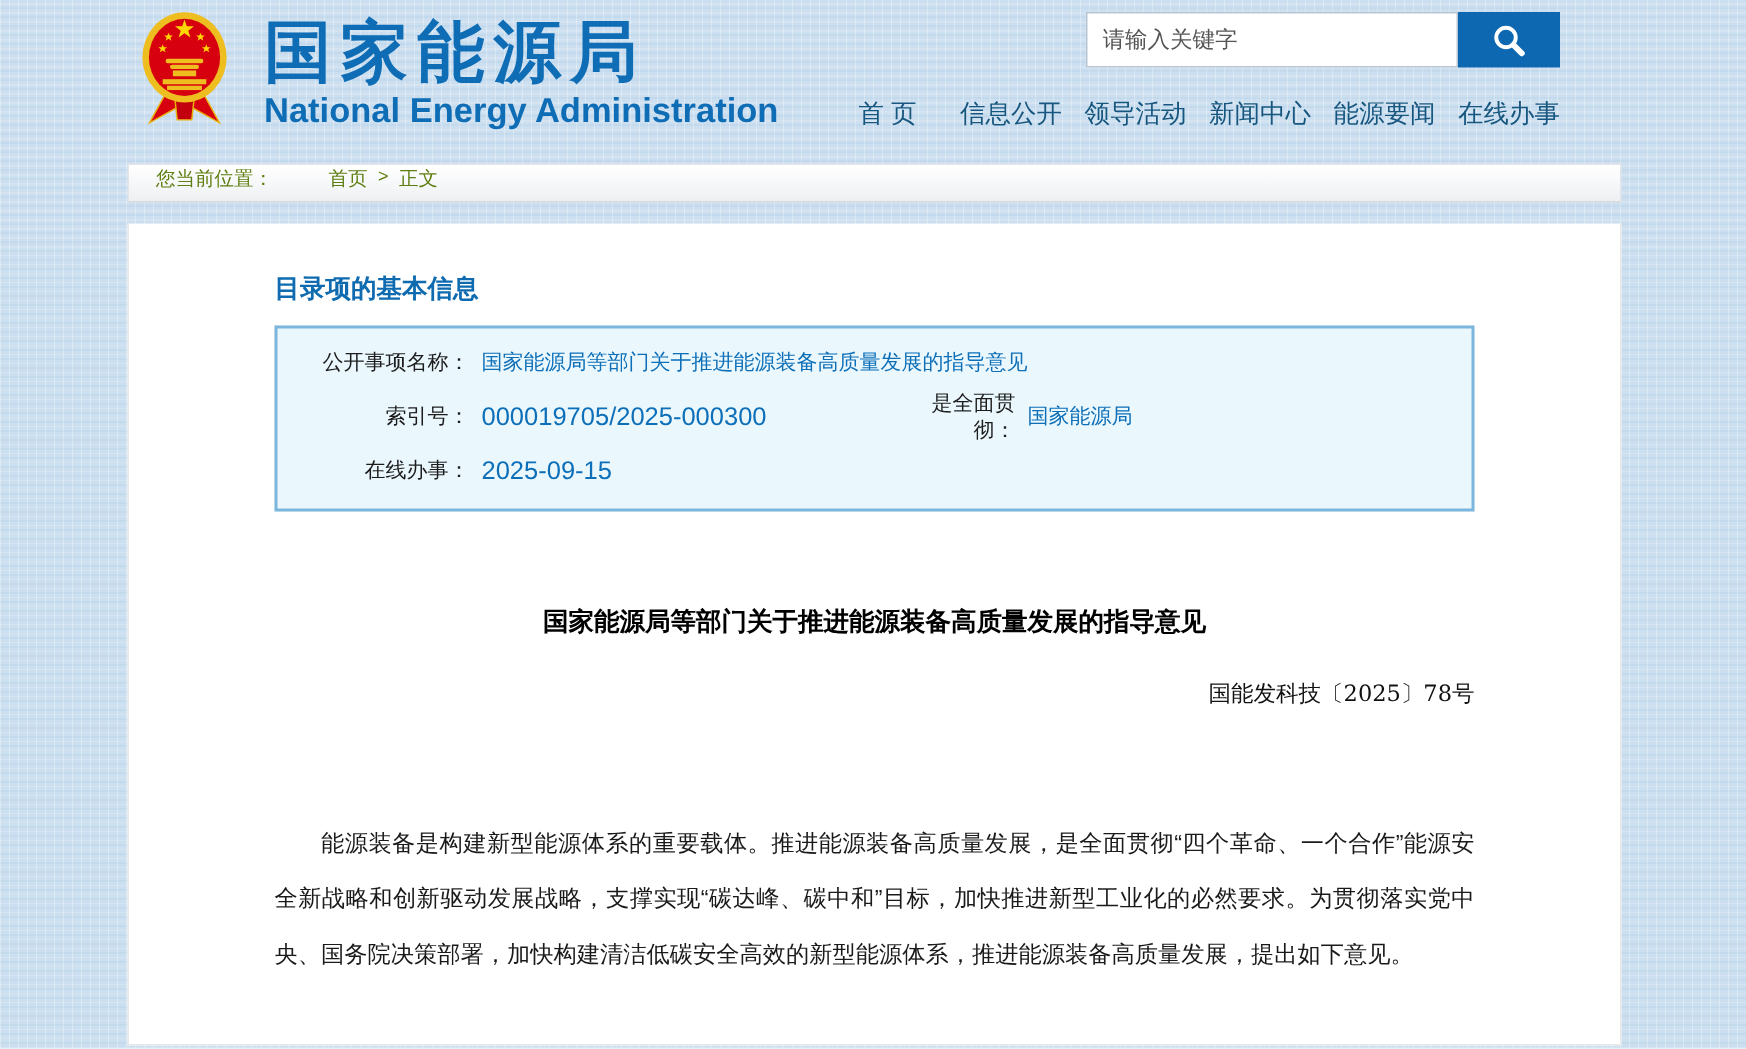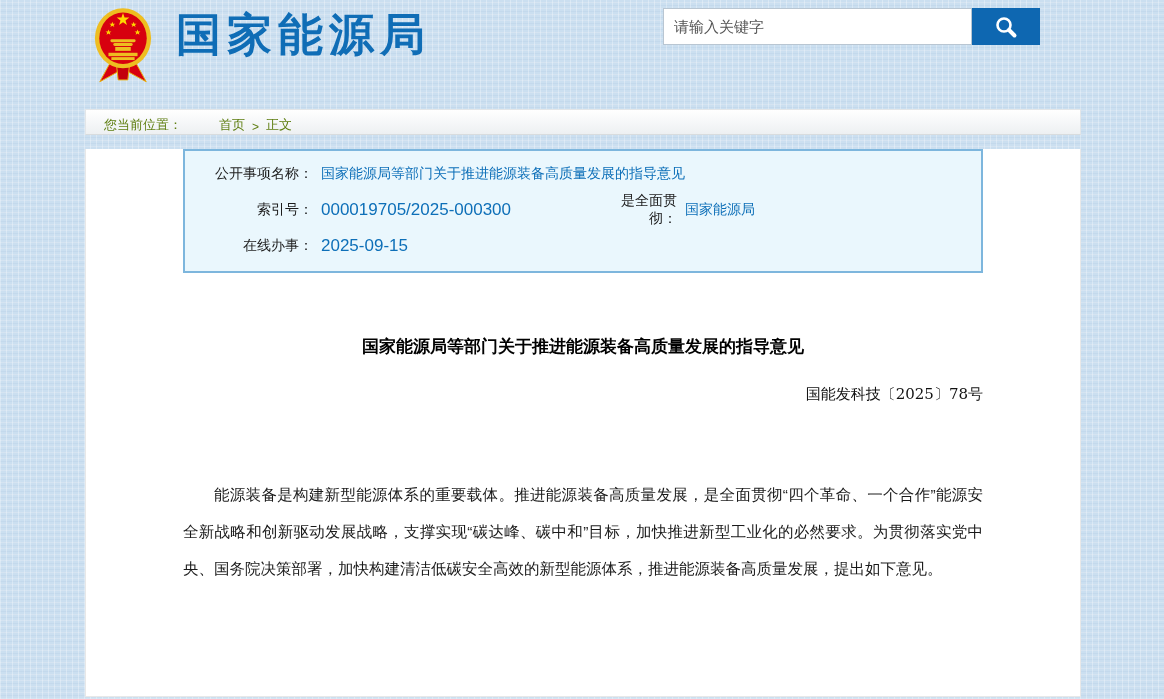--- a/index.html
+++ b/index.html
@@ -19,42 +19,42 @@
   .site-titles { position:absolute; left:176px; top:10px; }
   .site-title-cn {
     font-size:45px; font-weight:bold; color:#0f6db6; letter-spacing:6px;
     line-height:50px; font-family:"Liberation Sans","DejaVu Sans",sans-serif;
   }
   .site-title-en {
     font-size:23px; font-weight:bold; color:#0f6db6; line-height:26px; letter-spacing:0px;
   }
   .search-area { position:absolute; top:8px; right:124px; display:flex; }
   .search-input {
-    width:309px; height:37px; border:1px solid #b9c6d2; background:#fff;
+    width:248px; height:37px; border:1px solid #b9c6d2; background:#fff;
     font-size:15px; color:#333; padding:0 10px; outline:none;
     font-family:"Liberation Sans","DejaVu Sans",sans-serif;
   }
   .search-input::placeholder { color:#555; }
   .search-button {
     width:68px; height:37px; background:#0e67b1; border:none; cursor:pointer;
     display:flex; align-items:center; justify-content:center;
   }
   .main-nav {
     position:absolute; top:64px; right:124px; display:flex; align-items:center;
     font-size:17px; color:#17577f; white-space:nowrap;
   }
   .main-nav a { color:#17577f; text-decoration:none; margin-left:15px; }
   .main-nav a.nav-home { margin-left:0; margin-right:14px; }
 
   
   .breadcrumb-bar {
     width:996px; height:26px; margin:9px 0 0 85px;
     background:linear-gradient(#ffffff,#edf0f2);
     border:1px solid #e3e6e8; border-bottom-color:#d8dcde;
-    display:flex; align-items:flex-end; padding-left:18px;
+    display:flex; align-items:flex-start; padding-left:18px;
     font-size:13px; color:#5e7e10;
   }
   .breadcrumb-bar a { color:#5e7e10; text-decoration:none;margin-left:37px; }
   .crumb-sep { margin:0 7px; font-size:12px; }
 
   
   .content {
     width:996px; min-height:548px; margin:14px 0 0 85px; background:#ffffff;
     padding:0 97px 30px; border:1px solid #e8e8e8; border-top:none;
   }
@@ -101,42 +101,52 @@
     <polygon fill="#ffd700" points="47,24 47.8,26 50,26 48.3,27.4 49,29.5 47,28.2 45,29.5 45.7,27.4 44,26 46.2,26"></polygon>
     <rect x="19" y="34" width="26" height="3" rx="1.5" fill="#eebd20"></rect>
     <rect x="22" y="38" width="20" height="3" rx="1.5" fill="#eebd20"></rect>
     <rect x="24" y="42" width="16" height="4" fill="#eebd20"></rect>
     <rect x="17" y="48" width="30" height="3.5" fill="#eebd20"></rect>
     <rect x="20" y="52.5" width="24" height="3" fill="#eebd20"></rect>
   </svg>
 
   <div class="site-titles">
     <div class="site-title-cn">国家能源局</div>
+    <div class="site-title-en">National Energy Administration</div>
   </div>
 
   <div class="search-area">
     <input class="search-input" type="text" placeholder="请输入关键字" style="">
     <button class="search-button">
       <svg width="26" height="26" viewBox="0 0 26 26">
         <circle cx="11" cy="11" r="6.5" fill="none" stroke="#ffffff" stroke-width="2.6"></circle>
         <line x1="16" y1="16" x2="21.5" y2="21.5" stroke="#ffffff" stroke-width="4" stroke-linecap="round"></line>
       </svg>
     </button>
   </div>
 
+  <nav class="main-nav">
+    <a href="#" class="nav-home">首 页</a>
+    <a href="#">信息公开</a>
+    <a href="#">领导活动</a>
+    <a href="#">新闻中心</a>
+    <a href="#">能源要闻</a>
+    <a href="#">在线办事</a>
+  </nav>
 </div>
 
 <div class="breadcrumb-bar">
   <span>您当前位置：</span>
   <a href="#">首页</a>
   <span class="crumb-sep">&gt;</span>
   <span>正文</span>
 </div>
 
 <div class="content">
+  <h2 class="section-heading">目录项的基本信息</h2>
 
   <div class="info-box">
     <div class="info-row">
       <span class="info-label">公开事项名称：</span>
       <a href="#" class="info-value">国家能源局等部门关于推进能源装备高质量发展的指导意见</a>
     </div>
     <div class="info-row">
       <span class="info-label">索引号：</span>
       <span class="info-value mono info-value-index">000019705/2025-000300</span>
       <span class="info-label info-label-org">是全面贯彻：</span>

